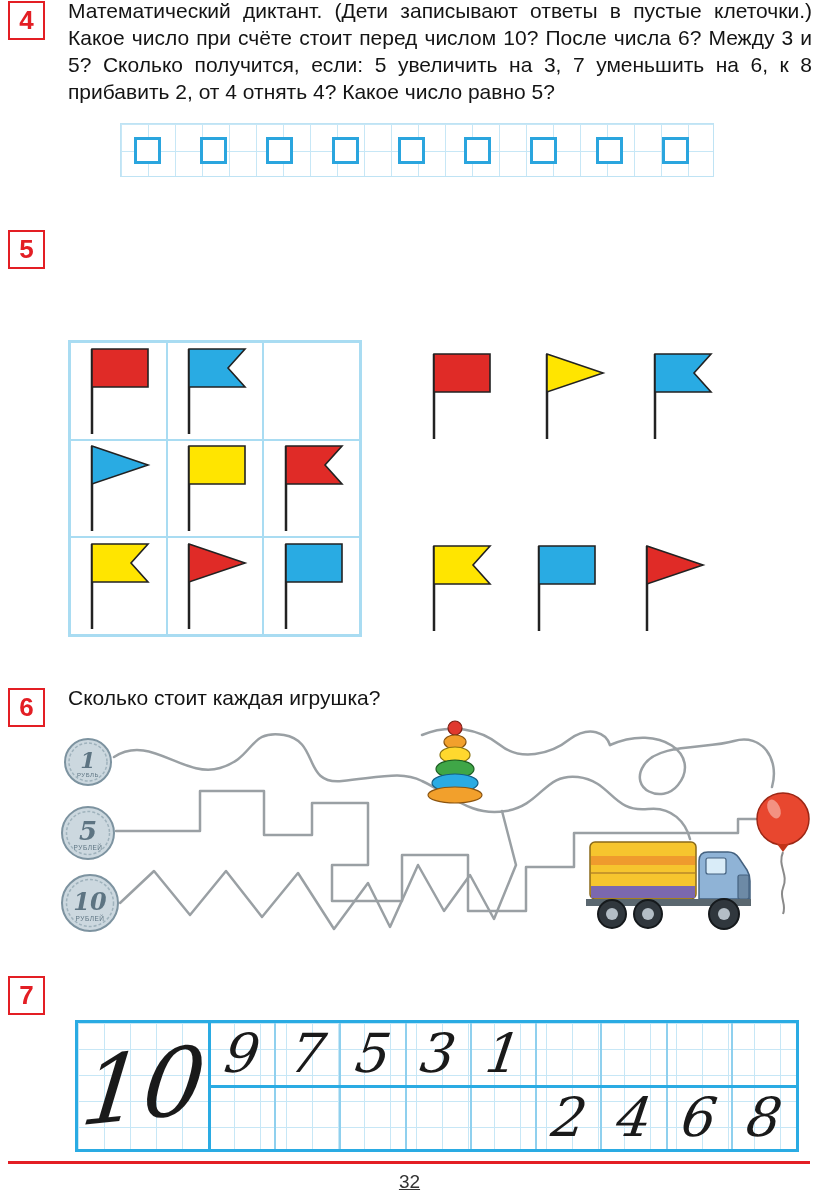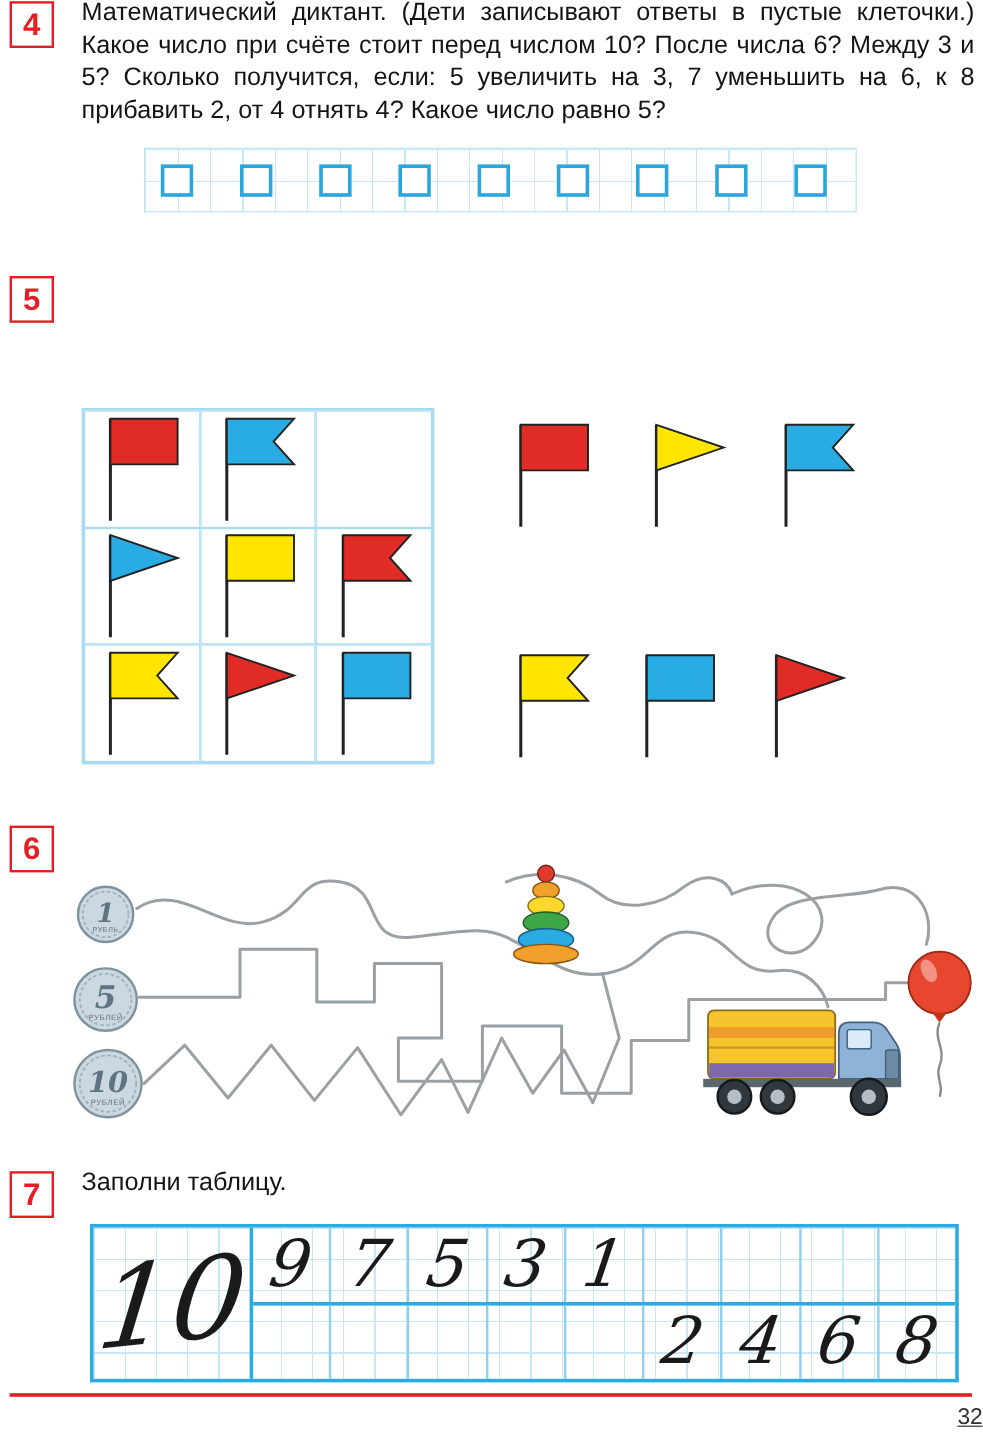--- a/index.html
+++ b/index.html
@@ -49,21 +49,21 @@
   .t7-row{flex:1;display:flex;}
   .t7-row-top{border-bottom:3px solid #2aabe3;}
   .t7-cell{flex:1;display:flex;align-items:center;justify-content:center;border-right:2px solid #8fd0ee;overflow:visible;}
   .t7-cell:last-child{border-right:none;}
   .hw{font-family:"DejaVu Serif",serif;font-style:italic;font-size:54px;line-height:1;
       color:#1a1a1a;transform:skewX(-8deg);}
   .hw-big{font-size:95px;transform:skewX(-12deg) rotate(-6deg);}
 
   
   .footer-rule{position:absolute;left:8px;top:1161px;width:802px;height:3px;background:#e31e24;}
-  .page-number{position:absolute;top:1171px;left:0;width:100%;text-align:right;font-size:19px;color:#333;text-decoration:underline;}
+  .page-number{position:absolute;top:1171px;left:0;width:100%;text-align:center;font-size:19px;color:#333;text-decoration:underline;}
 </style>
 </head>
 <body>
 
 <div class="page">
 
   <div class="task-num" style="top:1px">4</div>
   <p class="task-text" style="top:-3px">Математический диктант. (Дети записывают ответы в пустые клеточки.) Какое число при счёте стоит перед числом 10? После числа 6? Между 3 и 5? Сколько получится, если: 5 увеличить на 3, 7 уменьшить на 6, к 8 прибавить 2, от 4 отнять 4? Какое число равно 5?</p>
   <div class="answer-strip">
       <div class="acell"></div>
@@ -150,20 +150,21 @@
   <div class="choice" style="left:530px;top:543px"><svg width="70" height="90" viewBox="0 0 70 90">
         <line x1="9" y1="3" x2="9" y2="88" stroke="#222" stroke-width="2.5"></line>
         <path d="M9,3 h56 v38 h-56 z" fill="#29abe3" stroke="#222" stroke-width="1.6"></path>
       </svg></div>
   <div class="choice" style="left:638px;top:543px"><svg width="70" height="90" viewBox="0 0 70 90">
         <line x1="9" y1="3" x2="9" y2="88" stroke="#222" stroke-width="2.5"></line>
         <path d="M9,3 l56,19 l-56,19 z" fill="#e02b27" stroke="#222" stroke-width="1.6"></path>
       </svg></div>
 
   <div class="task-num" style="top:688px">6</div>
+  <p class="task-text" style="top:684px">Сколько стоит каждая игрушка?</p>
 
   <svg class="art" width="760" height="245" viewBox="0 0 760 245">
 
     <g>
       <path class="tangle" d="M64,42 C100,18 134,64 170,53 C205,43 198,14 234,20 C270,26 252,70 292,66 C332,62 352,56 372,66 C402,80 420,102 456,96 C492,90 494,58 528,62 C562,66 562,98 598,94 C622,91 636,108 640,124"></path>
       <path class="tangle" d="M66,116 L150,116 L150,76 L214,76 L214,120 L262,120 L262,88 L318,88 L318,150 L282,150 L282,186 L352,186 L352,140 L418,140 L418,196 L476,196 L476,152 L524,152 L524,118 L688,118 L688,104 L706,104"></path>
       <path class="tangle" d="M70,188 L104,156 L140,200 L176,156 L212,202 L248,158 L284,214 L318,168 L340,212 L368,150 L394,196 L420,160 L444,204 L466,150 L452,96"></path>
       <path class="tangle" d="M560,30 C610,8 652,40 628,70 C612,90 578,74 594,50 C608,28 658,34 684,26 C712,18 730,44 722,72"></path>
       <path class="tangle" d="M372,20 C400,8 430,14 450,30 C470,46 500,40 520,24 C540,10 556,18 560,30"></path>
     </g>
@@ -216,21 +217,20 @@
 
     <g>
       <circle cx="733" cy="104" r="26" fill="#e8472f" stroke="#9c2715" stroke-width="1.5"></circle>
       <ellipse cx="724" cy="94" rx="6" ry="10" fill="#f4a090" opacity="0.85" transform="rotate(-25 724 94)"></ellipse>
       <path d="M727,129 l6,8 6,-8 z" fill="#c23318"></path>
       <path d="M733,137 c-6,14 6,22 0,36 c-4,10 4,16 0,26" stroke="#8a8a8a" fill="none" stroke-width="2"></path>
     </g>
   </svg>
 
   <div class="task-num" style="top:976px">7</div>
-  <p class="task-text" style="top:972px">Заполни таблицу.</p>
 
   <div class="t7-table">
     <div class="t7-big">
       <span class="hw hw-big">10</span>
     </div>
     <div class="t7-right">
       <div class="t7-row t7-row-top">
         <div class="t7-cell">
             <span class="hw">9</span>
           </div>

